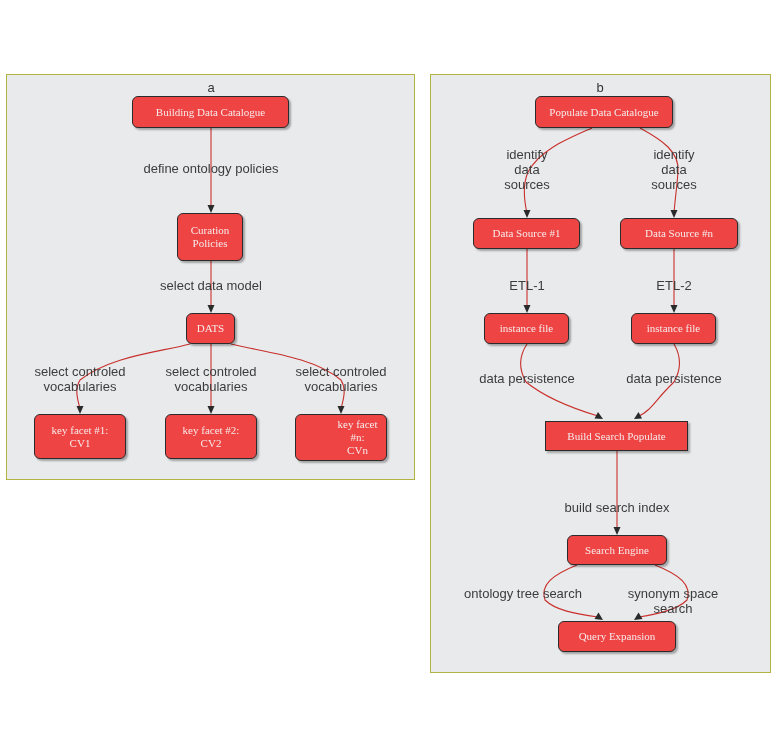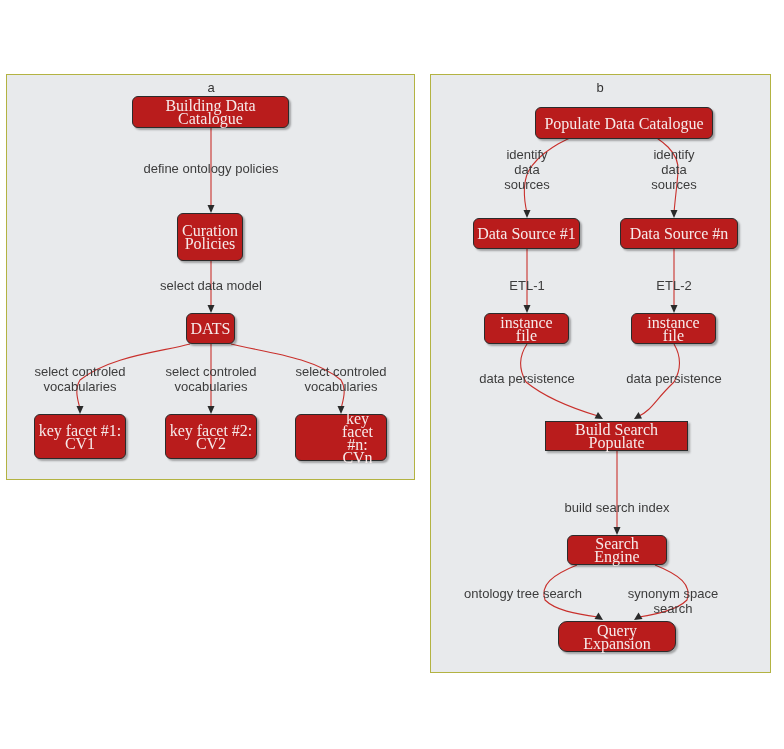--- a/index.html
+++ b/index.html
@@ -31,26 +31,26 @@
     font-family: "Liberation Sans", "DejaVu Sans", sans-serif;
     font-size: 13px;
     color: #333333;
     text-align: center;
     white-space: nowrap;
     transform: translateX(-50%);
   }
   .node {
     position: absolute;
     box-sizing: border-box;
-    background: #b91c1c;
+    background: #ef4444;
     border: 1.2px solid #2b2b2b;
     border-radius: 6px;
     color: #f6eaea;
     font-family: "Liberation Serif", "DejaVu Serif", serif;
-    font-size: 16px;
+    font-size: 11px;
     line-height: 13px;
     display: flex;
     align-items: center;
     justify-content: center;
     text-align: center;
     box-shadow: 2px 2px 2px rgba(0,0,0,0.30);
     white-space: pre-line;
     padding: 0 3px;
   }
   .node.square {
@@ -142,28 +142,28 @@
   <div class="node" style="left:177px; top:213px; width:66px; height:48px;">Curation
 Policies</div>
   <div class="node" style="left:186px; top:313px; width:49px; height:31px;">DATS</div>
   <div class="node" style="left:34px; top:414px; width:92px; height:45px;">key facet #1:
 CV1</div>
   <div class="node" style="left:165px; top:414px; width:92px; height:45px;">key facet #2:
 CV2</div>
   <div class="node" style="left:295px; top:414px; width:92px; height:47px;padding-left:36px;">key facet #n:
 CVn</div>
 
-  <div class="node" style="left:535px; top:107px; width:178px; height:32px;">Populate Data Catalogue</div>
+  <div class="node" style="left:535px; top:96px; width:138px; height:32px;">Populate Data Catalogue</div>
   <div class="node" style="left:473px; top:218px; width:107px; height:31px;">Data Source #1</div>
   <div class="node" style="left:620px; top:218px; width:118px; height:31px;">Data Source #n</div>
   <div class="node" style="left:484px; top:313px; width:85px; height:31px;">instance file</div>
   <div class="node" style="left:631px; top:313px; width:85px; height:31px;">instance file</div>
   <div class="node square" style="left:545px; top:421px; width:143px; height:30px;">Build Search Populate</div>
   <div class="node" style="left:567px; top:535px; width:100px; height:30px;">Search Engine</div>
-  <div class="node" style="left:558px; top:621px; width:118px; height:31px;border-radius:9px;">Query Expansion</div>
+  <div class="node" style="left:558px; top:621px; width:118px; height:31px;">Query Expansion</div>
 
   <div class="edge-label" style="left:211px; top:161px;">define ontology policies</div>
   <div class="edge-label" style="left:211px; top:278px;">select data model</div>
   <div class="edge-label" style="left:80px; top:364px;">select controled
 vocabularies</div>
   <div class="edge-label" style="left:211px; top:364px;">select controled
 vocabularies</div>
   <div class="edge-label" style="left:341px; top:364px;">select controled
 vocabularies</div>
 

